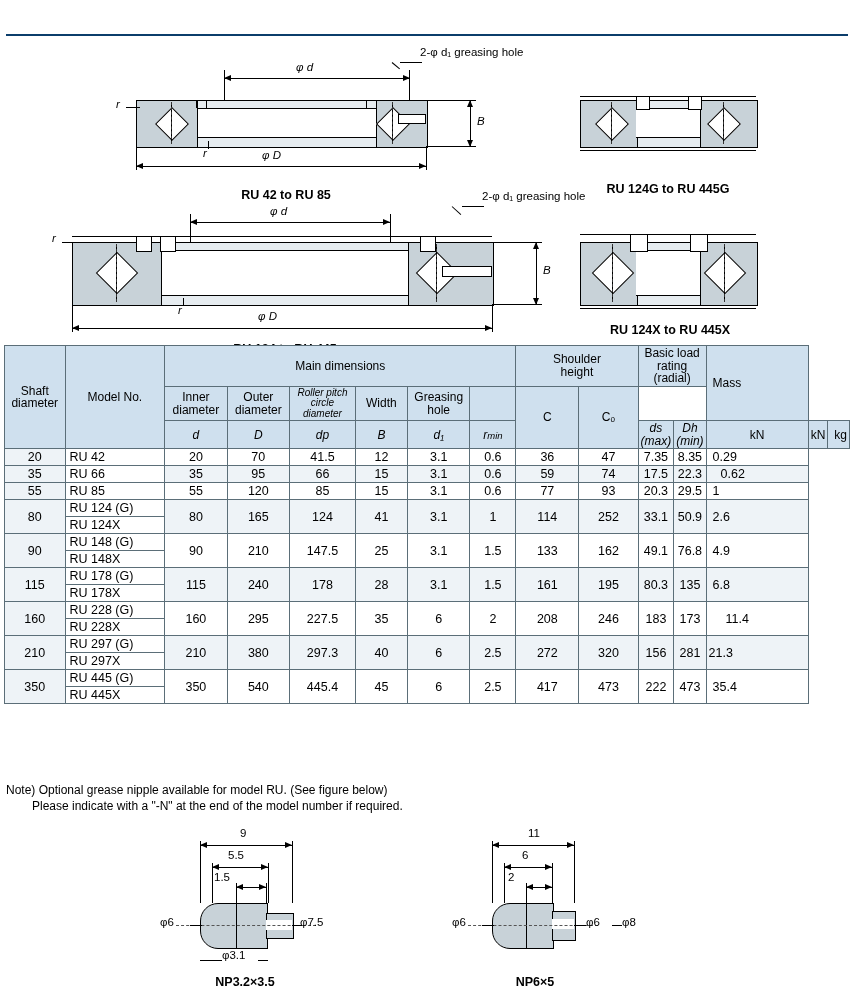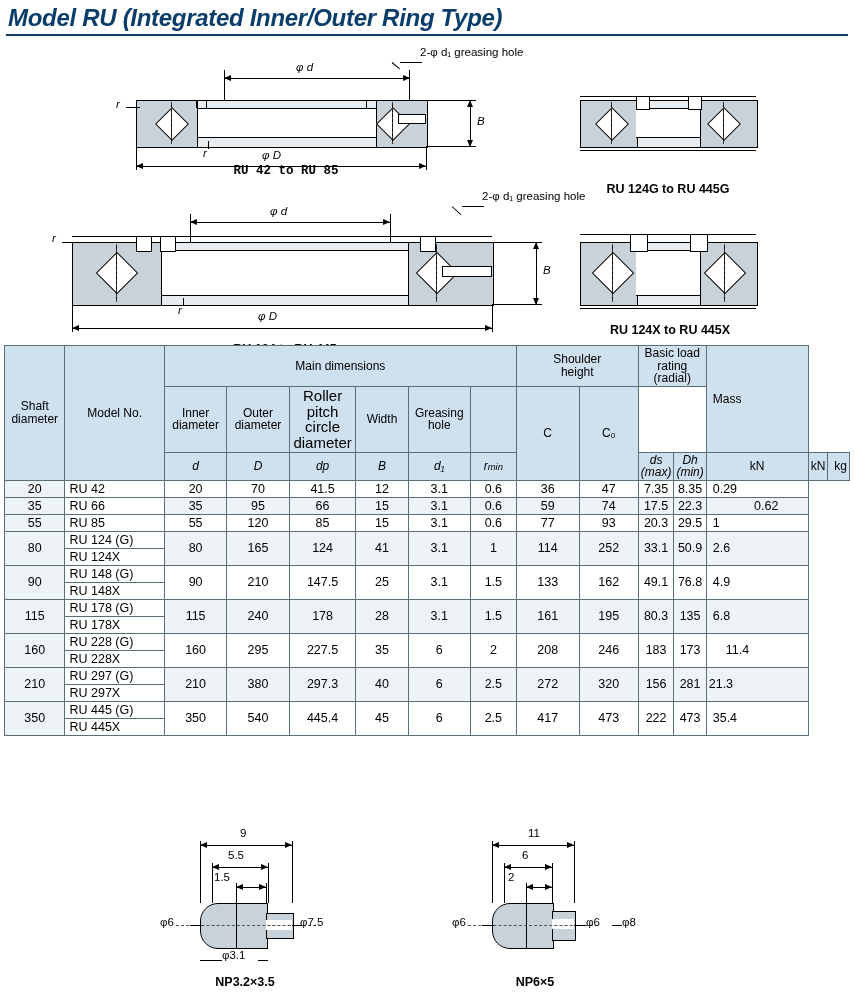--- a/index.html
+++ b/index.html
@@ -83,21 +83,20 @@
 
   
   .bfigs{position:absolute;left:0;top:815px;width:854px;height:185px;}
   .bcap{position:absolute;font-size:12.5px;font-weight:bold;text-align:center;}
 </style>
 </head>
 <body>
 
 <div class="page">
 
-  <div class="title">Model RU (Integrated Inner/Outer Ring Type)</div>
   <div class="title-rule"></div>
 
   <div class="figs">
 
     <div>
 
       <div class="dim" style="left:224px;top:42px;width:186px;"></div>
       <div class="arrowL" style="left:224px;top:39px;"></div>
       <div class="arrowR" style="left:403px;top:39px;"></div>
       <div class="dimv" style="left:224px;top:34px;height:30px;"></div>
@@ -142,21 +141,21 @@
       <div class="lbl lbl-i" style="left:203px;top:111px;">r</div>
       <div class="ln v1" style="left:208px;top:105px;height:8px;"></div>
 
       <div class="dim" style="left:136px;top:130px;width:290px;"></div>
       <div class="arrowL" style="left:136px;top:127px;"></div>
       <div class="arrowR" style="left:419px;top:127px;"></div>
       <div class="dimv" style="left:136px;top:110px;height:24px;"></div>
       <div class="dimv" style="left:426px;top:110px;height:24px;"></div>
       <div class="lbl lbl-i" style="left:262px;top:113px;">φ D</div>
 
-      <div class="cap" style="left:196px;top:128px;width:180px;font-family:Liberation Mono, monospace;">RU 42 to RU 85</div>
+      <div class="cap" style="left:196px;top:152px;width:180px;">RU 42 to RU 85</div>
     </div>
 
     <div>
       <div class="body-lite" style="left:580px;top:64px;width:176px;height:46px;"></div>
       <div class="body-gray" style="left:580px;top:64px;width:56px;height:46px;"></div>
       <div class="body-gray" style="left:700px;top:64px;width:56px;height:46px;"></div>
       <div class="white" style="left:636px;top:72px;width:64px;height:30px;border:none;"></div>
       <div class="ln h1" style="left:636px;top:72px;width:64px;"></div>
       <div class="ln h1" style="left:636px;top:101px;width:64px;"></div>
       <div class="diam" style="left:600px;top:76px;width:22px;height:22px;"></div>
@@ -254,21 +253,21 @@
 height</th>
         <th colspan="2" style="width:116px;white-space:pre-line;">Basic load rating
 (radial)</th>
         <th rowspan="2" style="width:96px;text-align:left;padding-left:6px;">Mass</th>
       </tr>
       <tr>
         <th style="width:58px;white-space:pre-line;">Inner
 diameter</th>
         <th style="width:58px;white-space:pre-line;">Outer
 diameter</th>
-        <th style="width:62px;white-space:pre-line;font-size:15px;">Roller pitch
+        <th style="width:62px;white-space:pre-line;font-size:10px;font-style:italic;">Roller pitch
 circle
 diameter</th>
         <th style="width:48px;">Width</th>
         <th style="width:58px;white-space:pre-line;">Greasing
 hole</th>
         <th style="width:42px;"></th>
         <th rowspan="2" style="width:60px;">C</th>
         <th rowspan="2" style="width:56px;">Cₒ</th>
       </tr>
       <tr>
@@ -309,21 +308,21 @@
           <td rowspan="1">35</td>
           <td rowspan="1">95</td>
           <td rowspan="1">66</td>
           <td rowspan="1">15</td>
           <td rowspan="1">3.1</td>
           <td rowspan="1">0.6</td>
           <td rowspan="1">59</td>
           <td rowspan="1">74</td>
           <td rowspan="1">17.5</td>
           <td rowspan="1">22.3</td>
-          <td rowspan="1" style="text-align: center; padding-left: 20px;">0.62</td>
+          <td rowspan="1" style="text-align: left; padding-left: 14px;">0.62</td>
         </tr>
         <tr>
           <td class="shaft" rowspan="1">55</td>
           <td class="model">RU 85</td>
           <td rowspan="1">55</td>
           <td rowspan="1">120</td>
           <td rowspan="1">85</td>
           <td rowspan="1">15</td>
           <td rowspan="1">3.1</td>
           <td rowspan="1">0.6</td>
@@ -437,20 +436,24 @@
           <td rowspan="2">222</td>
           <td rowspan="2">473</td>
           <td rowspan="2" style="text-align: left; padding-left: 6px;">35.4</td>
         </tr>
         <tr>
           <td class="model">RU 445X</td>
         </tr>
       </tbody>
   </table>
 
+  <div class="note">
+    <div>Note) Optional grease nipple available for model RU. (See figure below)</div>
+    <div><span class="ind"></span><span>Please indicate with a "-N" at the end of the model number if required.</span></div>
+  </div>
 
   <div class="bfigs">
 
     <div>
 
       <div class="dim" style="left:200px;top:30px;width:92px;"></div>
       <div class="arrowL" style="left:200px;top:27px;"></div>
       <div class="arrowR" style="left:285px;top:27px;"></div>
       <div class="dimv" style="left:200px;top:26px;height:62px;"></div>
       <div class="dimv" style="left:292px;top:26px;height:62px;"></div>

